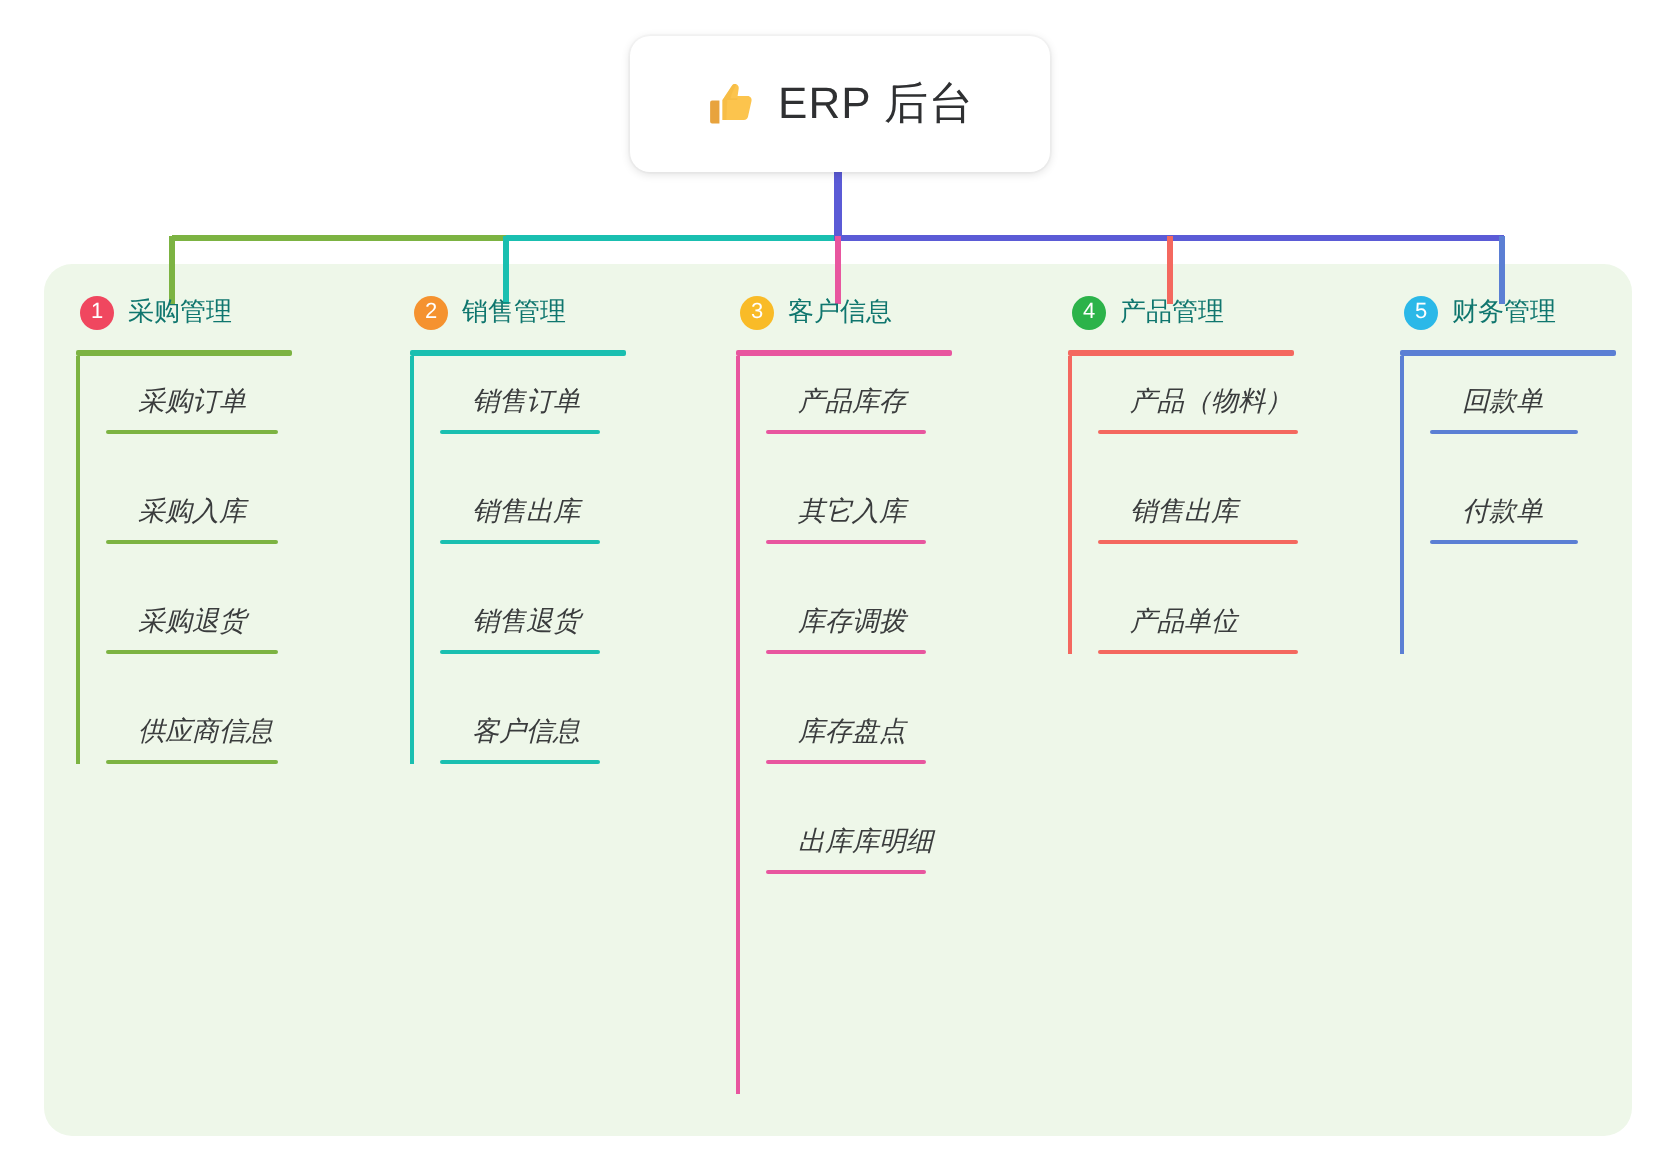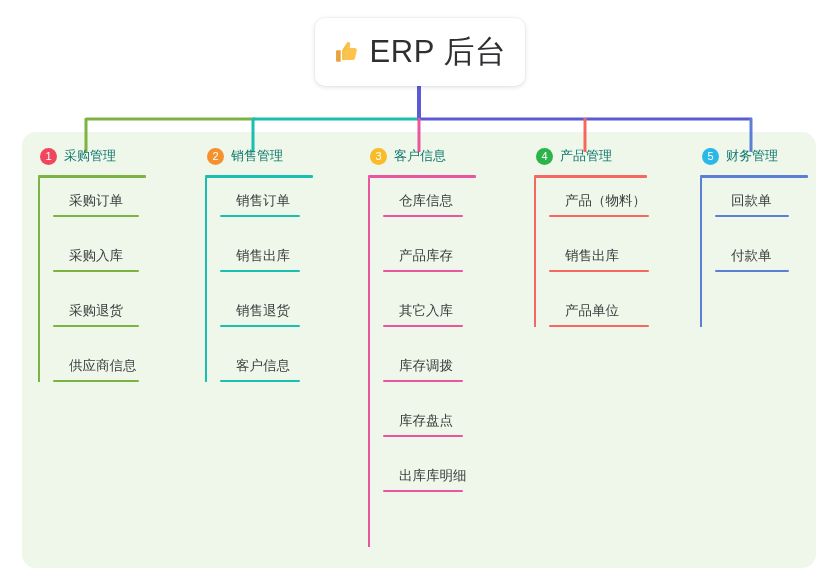--- a/index.html
+++ b/index.html
@@ -27,42 +27,42 @@
     width:210px;height:68px;
     background:#ffffff;
     border-radius:10px;
     box-shadow:0 1px 5px rgba(0,0,0,0.13), 0 0 0 1px rgba(0,0,0,0.02);
     display:flex;align-items:center;justify-content:center;
   }
   .root-inner{display:flex;align-items:center;gap:10px;}
   .root-emoji{font-size:25px;line-height:1;}
   .thumb{width:26px;height:26px;display:block;}
   .root-title{
-    font-size:31px;color:#2f3032;letter-spacing:.5px;white-space:nowrap;
+    font-size:22px;color:#2f3032;letter-spacing:.5px;white-space:nowrap;
   }
 
   
   .wires{position:absolute;left:0;top:0;width:839px;height:588px;pointer-events:none;}
 
   
   .branch{position:absolute;top:142px;}
   .branch-head{
     display:flex;align-items:center;gap:7px;
     height:28px;padding-left:2px;
   }
   .badge{
     width:17px;height:17px;border-radius:50%;
     color:#fff;font-size:11px;line-height:17px;text-align:center;
     font-family:"Liberation Sans",sans-serif;
     flex:none;
   }
   .head-label{font-size:13px;color:#0f766e;white-space:nowrap;}
   .head-rule{height:3px;border-radius:1px;margin-top:5px;}
 
-  .leaves{position:relative;margin-top:0;padding-left:15px;}
+  .leaves{position:relative;margin-top:0;padding-left:15px;font-style:italic;}
   .leaf{
     position:relative;
     height:55px;
   }
   .leaf-label{
     position:absolute;left:16px;top:14px;
     font-size:13.5px;color:#3a3c3d;white-space:nowrap;
   }
   .leaf-rule{
     position:absolute;left:0;top:37px;
@@ -159,24 +159,20 @@
       </div>
       <div class="branch" style="left: 368px; width: 150px;">
         <div class="branch-head">
           <span class="badge" style="background: rgb(249, 187, 39);">3</span>
           <span class="head-label">客户信息</span>
         </div>
         <div class="head-rule" style="background: rgb(232, 86, 159); width: 108px;"></div>
         <div class="leaves">
           <div class="stem" style="background: rgb(232, 86, 159); height: 369px;"></div>
           <div class="leaf">
-            <span class="leaf-label">仓库信息</span>
-            <div class="leaf-rule" style="background: rgb(232, 86, 159); width: 80px;"></div>
-          </div>
-          <div class="leaf">
             <span class="leaf-label">产品库存</span>
             <div class="leaf-rule" style="background: rgb(232, 86, 159); width: 80px;"></div>
           </div>
           <div class="leaf">
             <span class="leaf-label">其它入库</span>
             <div class="leaf-rule" style="background: rgb(232, 86, 159); width: 80px;"></div>
           </div>
           <div class="leaf">
             <span class="leaf-label">库存调拨</span>
             <div class="leaf-rule" style="background: rgb(232, 86, 159); width: 80px;"></div>

